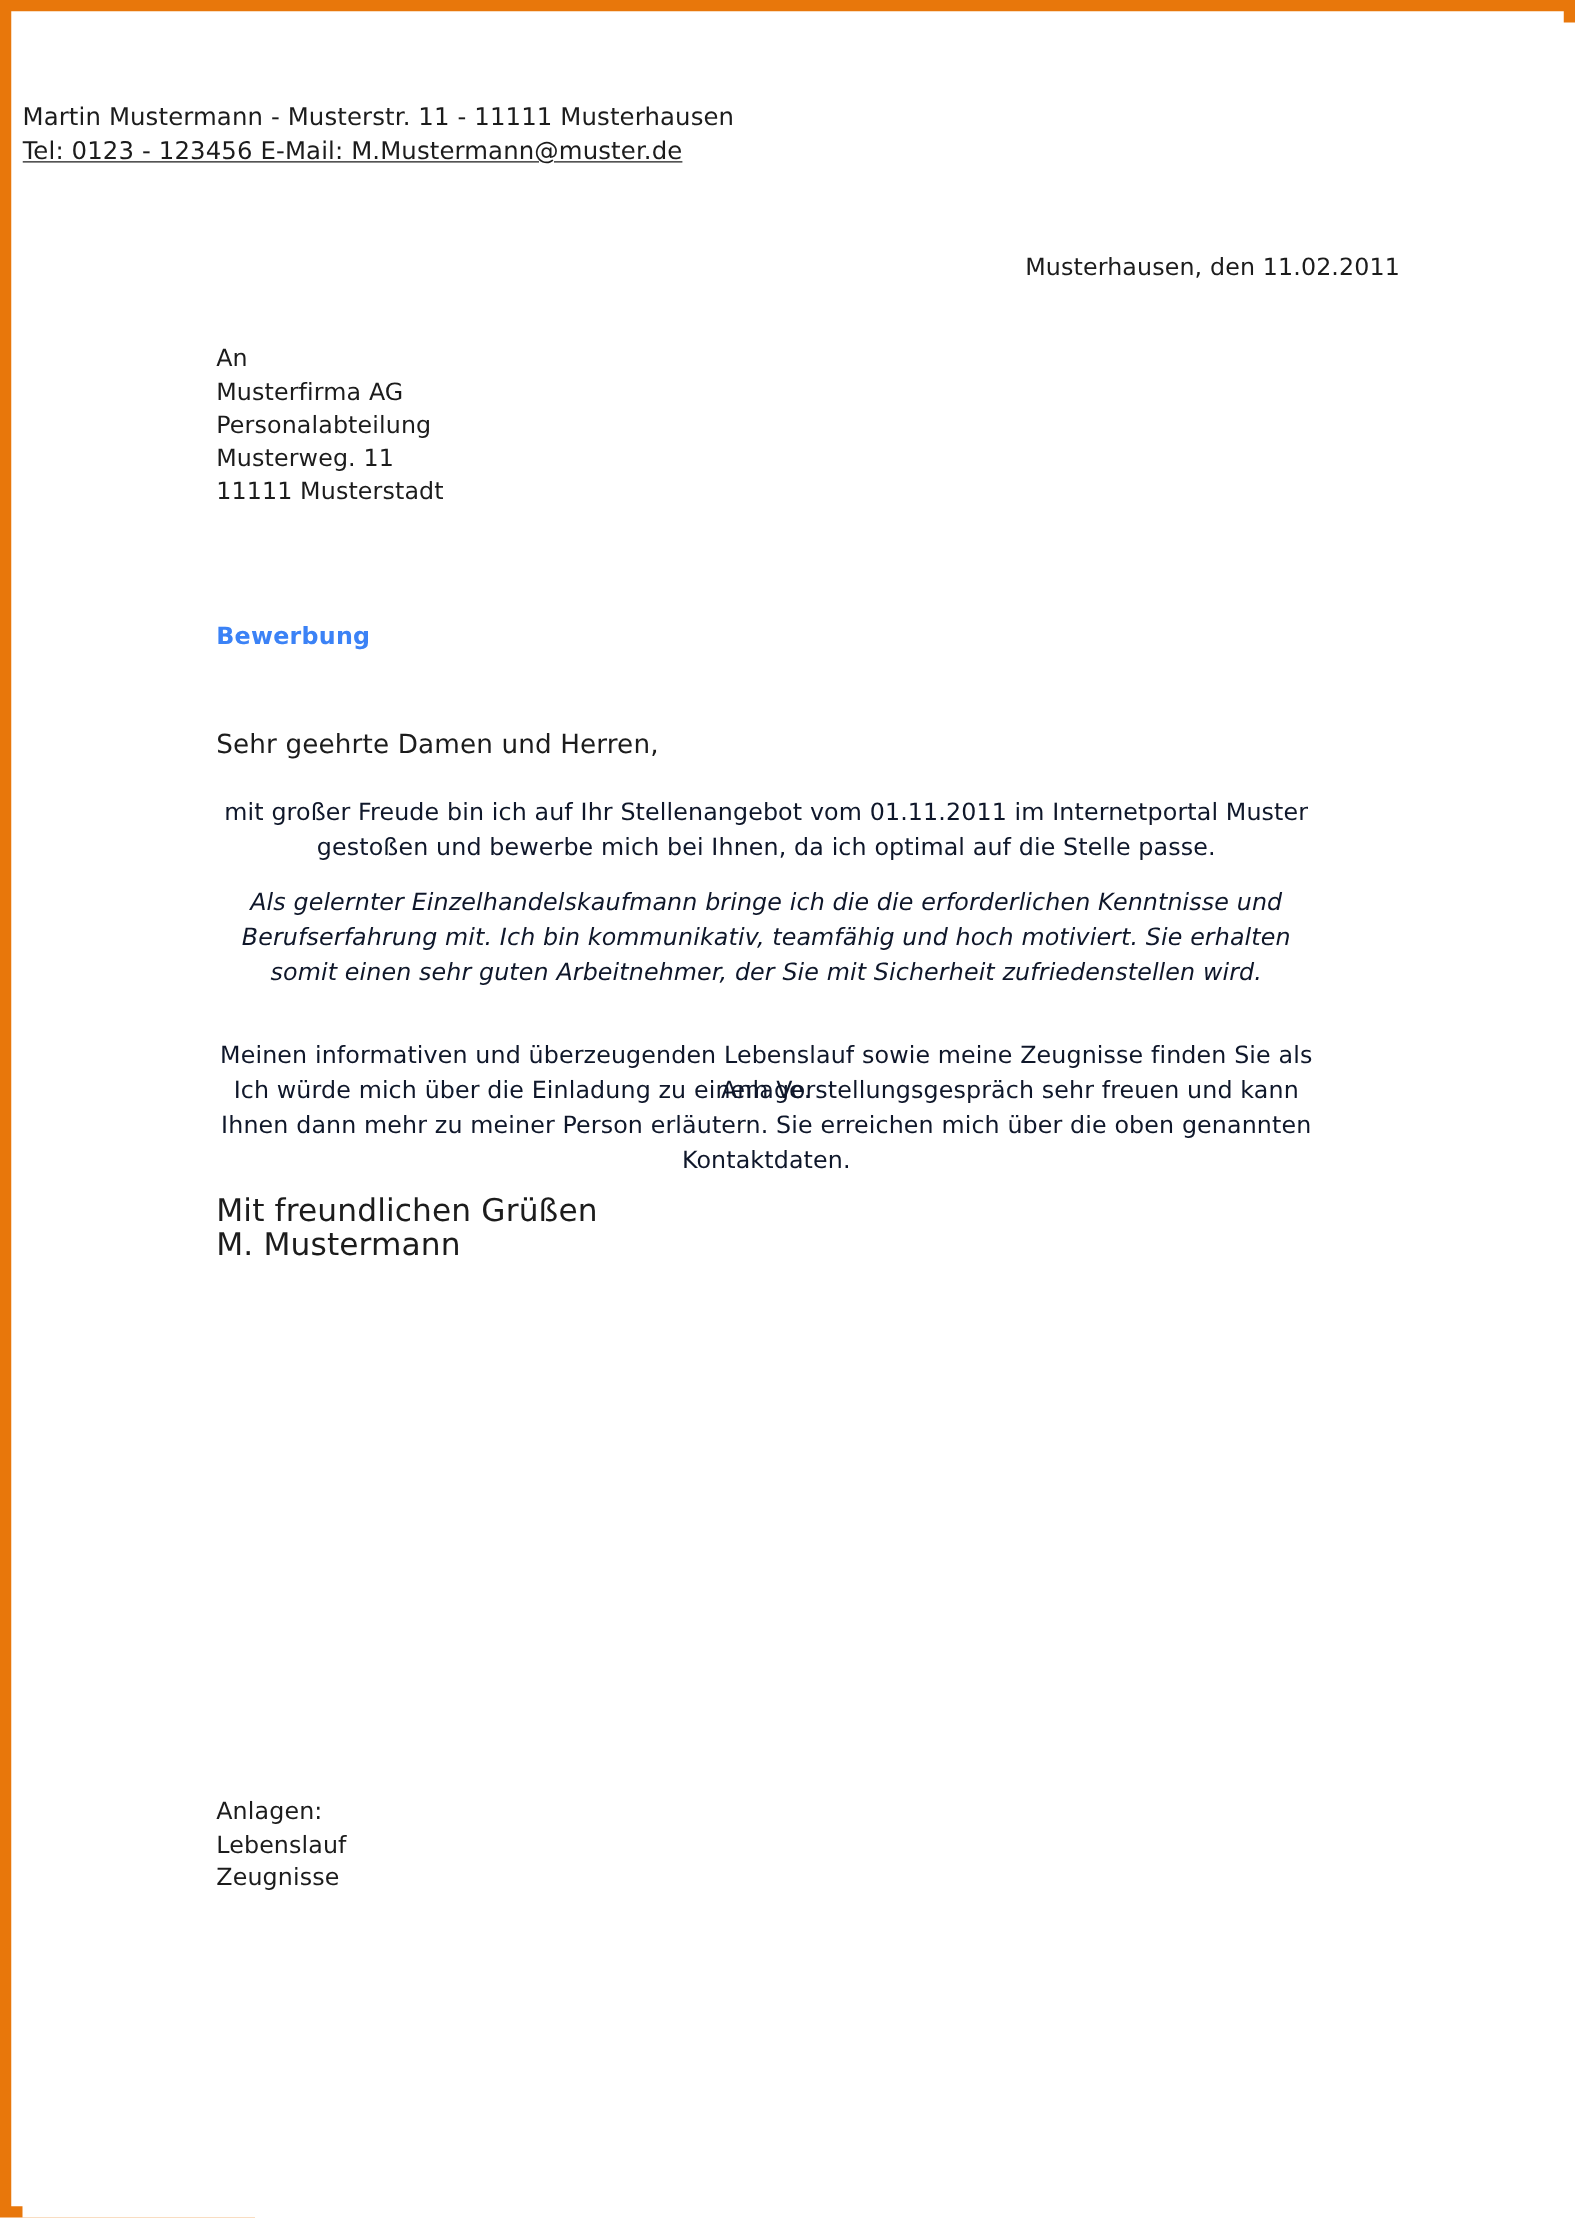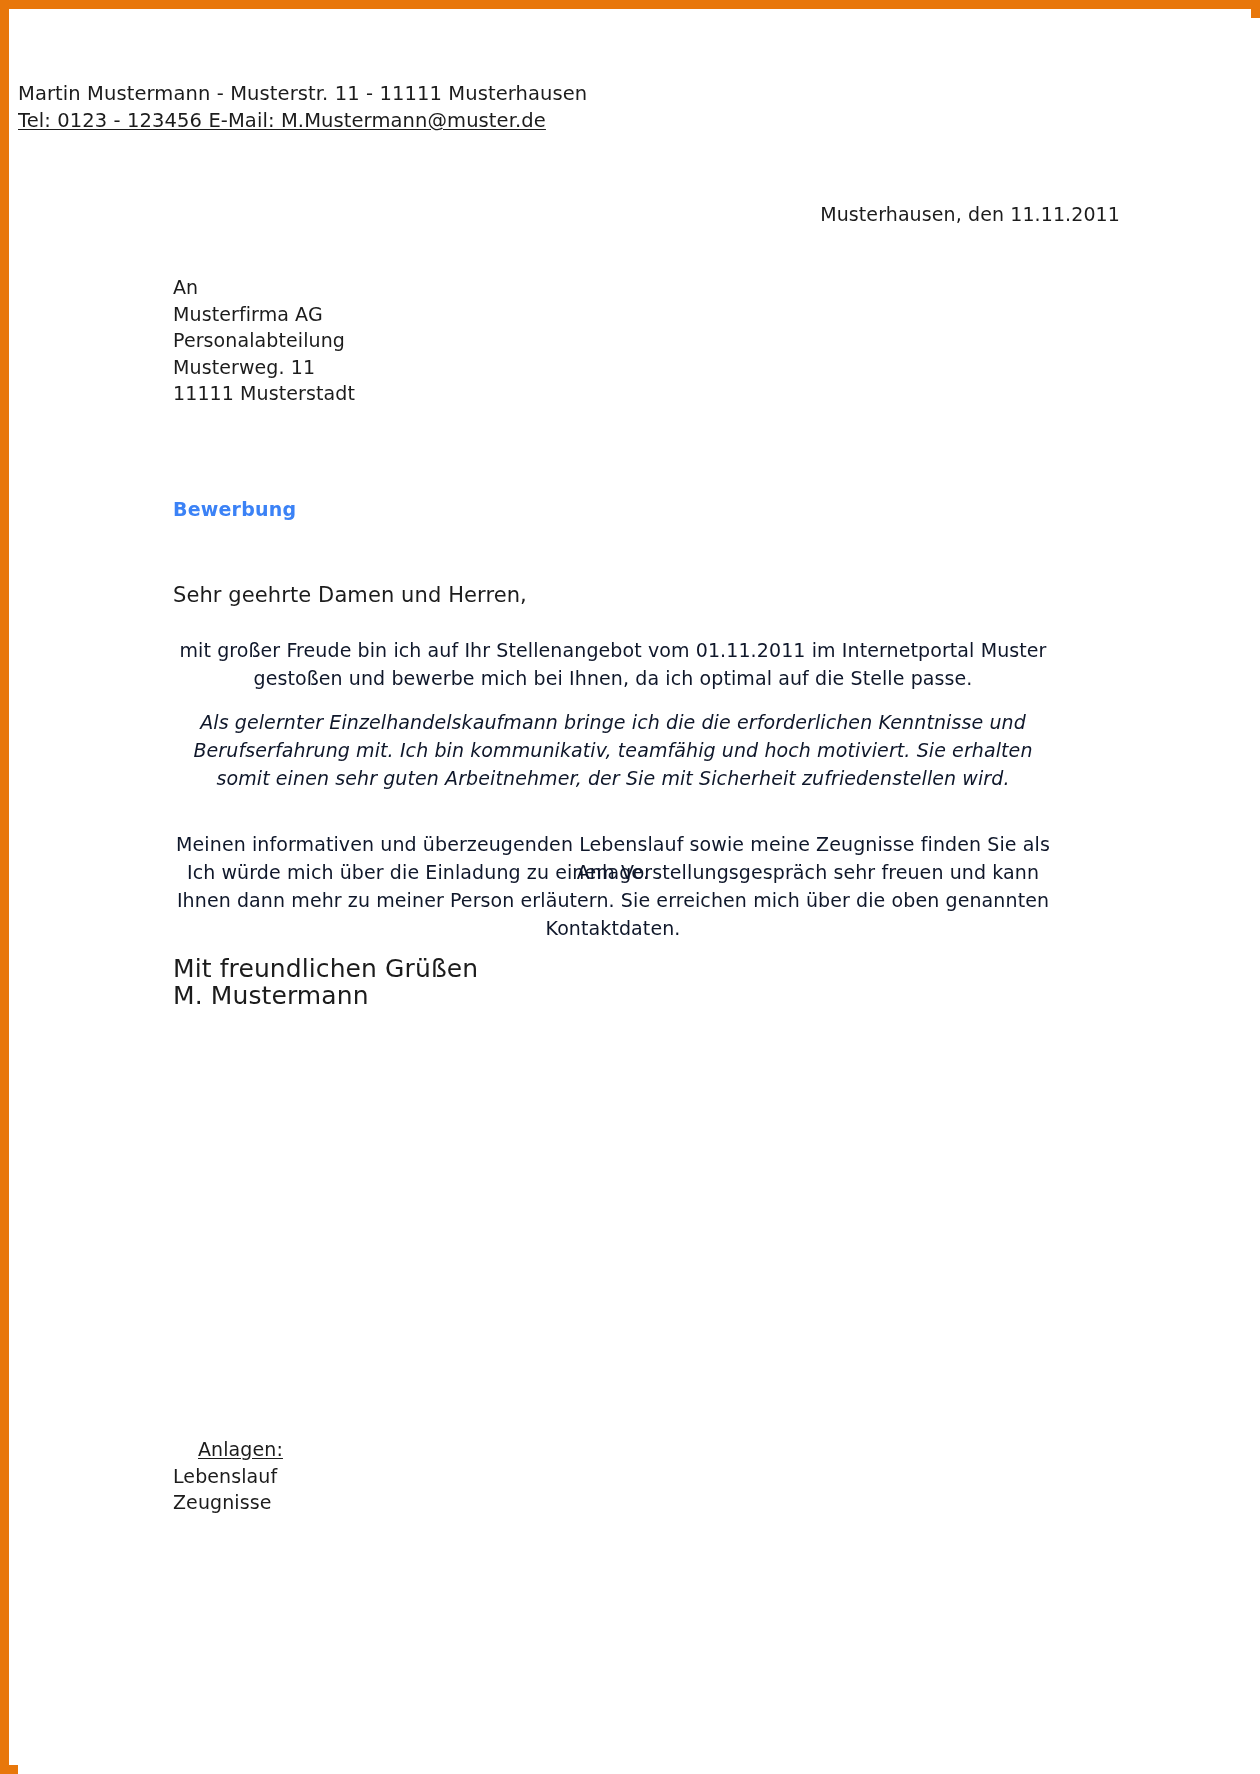--- a/index.html
+++ b/index.html
@@ -119,37 +119,35 @@
   .attachments {
     position: absolute;
     left: 155px;
     top: 1418px;
     font-size: 19px;
     line-height: 26.5px;
     color: #1c1c1c;
     letter-spacing: 0.1px;
   }
   .attachments .att-title {
-    text-decoration: underline;
     text-underline-offset: 2px;
-    margin-left: 25px;
   }
 </style>
 </head>
 <body>
 
 <div class="page-frame">
   <div class="sheet">
 
     <div class="letterhead">
       <div class="line1">Martin Mustermann - Musterstr. 11 - 11111 Musterhausen</div>
       <div class="line2">Tel: 0123 - 123456 E-Mail: M.Mustermann@muster.de</div>
     </div>
 
-    <div class="date-line">Musterhausen, den 11.11.2011</div>
+    <div class="date-line">Musterhausen, den 11.02.2011</div>
 
     <div class="recipient">
       <div>An</div>
       <div>Musterfirma AG</div>
       <div>Personalabteilung</div>
       <div>Musterweg. 11</div>
       <div>11111 Musterstadt</div>
     </div>
 
     <div class="subject">Bewerbung</div>

